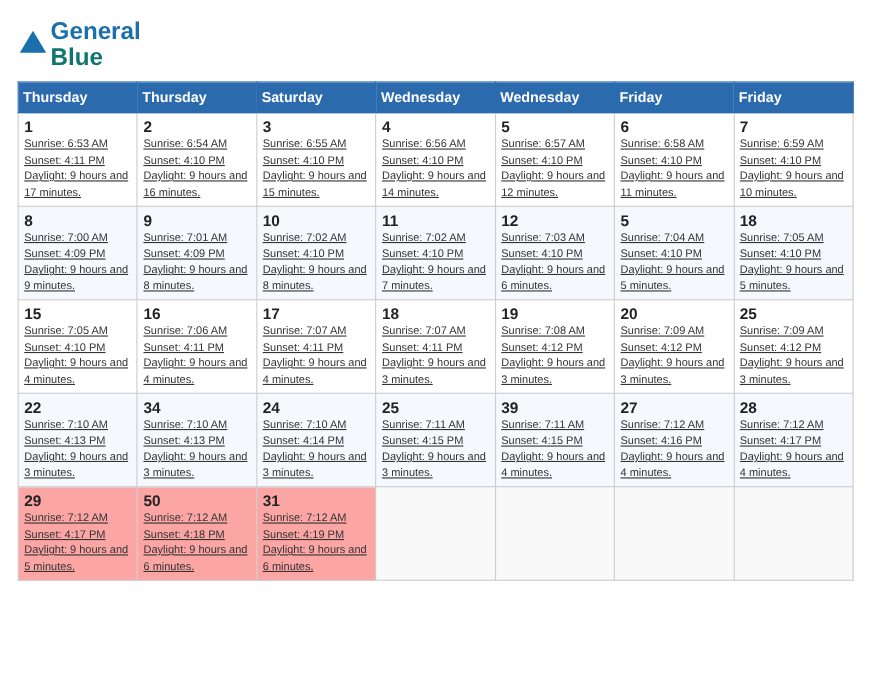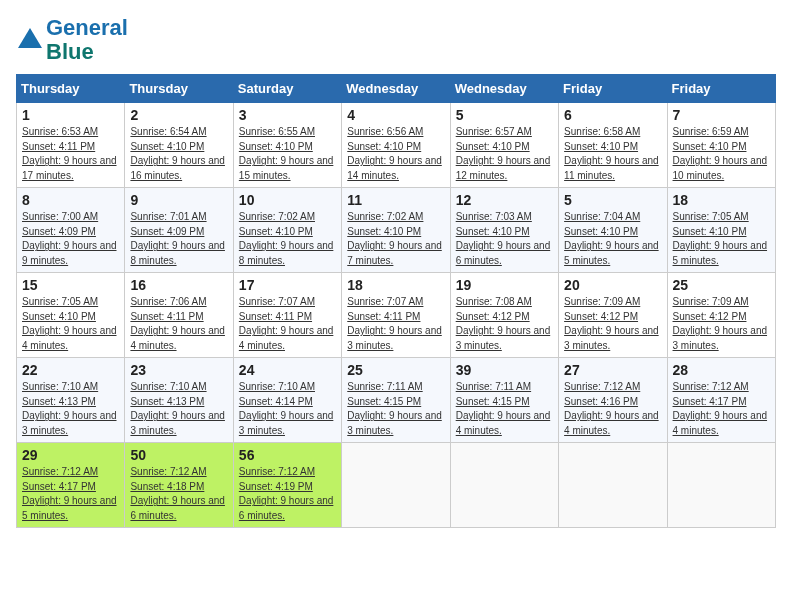--- a/index.html
+++ b/index.html
@@ -81,21 +81,21 @@
     .day-info {
       font-size: 10px;
       color: #333;
       line-height: 1.45;
       text-decoration: underline;
     }
     .empty-cell {
       background: #f9f9f9 !important;
     }
     .calendar tr:last-child td {
-      background: #bef264;
+      background: #fca5a5;
     }
   </style>
 </head>
 <body>
 
 <div class="header">
   <div class="logo">
     <svg class="logo-icon" viewBox="0 0 28 28">
       <polygon points="14,2 26,22 2,22" fill="#1a6fad"></polygon>
     </svg>
@@ -211,21 +211,21 @@
           <span class="day-number">25</span>
           <div class="day-info">Sunrise: 7:09 AM<br>Sunset: 4:12 PM<br>Daylight: 9 hours and 3 minutes.</div>
         </td>
       </tr>
       <tr>
         <td>
           <span class="day-number">22</span>
           <div class="day-info">Sunrise: 7:10 AM<br>Sunset: 4:13 PM<br>Daylight: 9 hours and 3 minutes.</div>
         </td>
         <td>
-          <span class="day-number">23</span>
+          <span class="day-number">34</span>
           <div class="day-info">Sunrise: 7:10 AM<br>Sunset: 4:13 PM<br>Daylight: 9 hours and 3 minutes.</div>
         </td>
         <td>
           <span class="day-number">24</span>
           <div class="day-info">Sunrise: 7:10 AM<br>Sunset: 4:14 PM<br>Daylight: 9 hours and 3 minutes.</div>
         </td>
         <td>
           <span class="day-number">25</span>
           <div class="day-info">Sunrise: 7:11 AM<br>Sunset: 4:15 PM<br>Daylight: 9 hours and 3 minutes.</div>
         </td>
@@ -245,21 +245,21 @@
       <tr>
         <td>
           <span class="day-number">29</span>
           <div class="day-info">Sunrise: 7:12 AM<br>Sunset: 4:17 PM<br>Daylight: 9 hours and 5 minutes.</div>
         </td>
         <td>
           <span class="day-number">50</span>
           <div class="day-info">Sunrise: 7:12 AM<br>Sunset: 4:18 PM<br>Daylight: 9 hours and 6 minutes.</div>
         </td>
         <td>
-          <span class="day-number">56</span>
+          <span class="day-number">31</span>
           <div class="day-info">Sunrise: 7:12 AM<br>Sunset: 4:19 PM<br>Daylight: 9 hours and 6 minutes.</div>
         </td>
         <td class="empty-cell"></td>
         <td class="empty-cell"></td>
         <td class="empty-cell"></td>
         <td class="empty-cell"></td>
       </tr>
     </tbody>
 </table>
 

